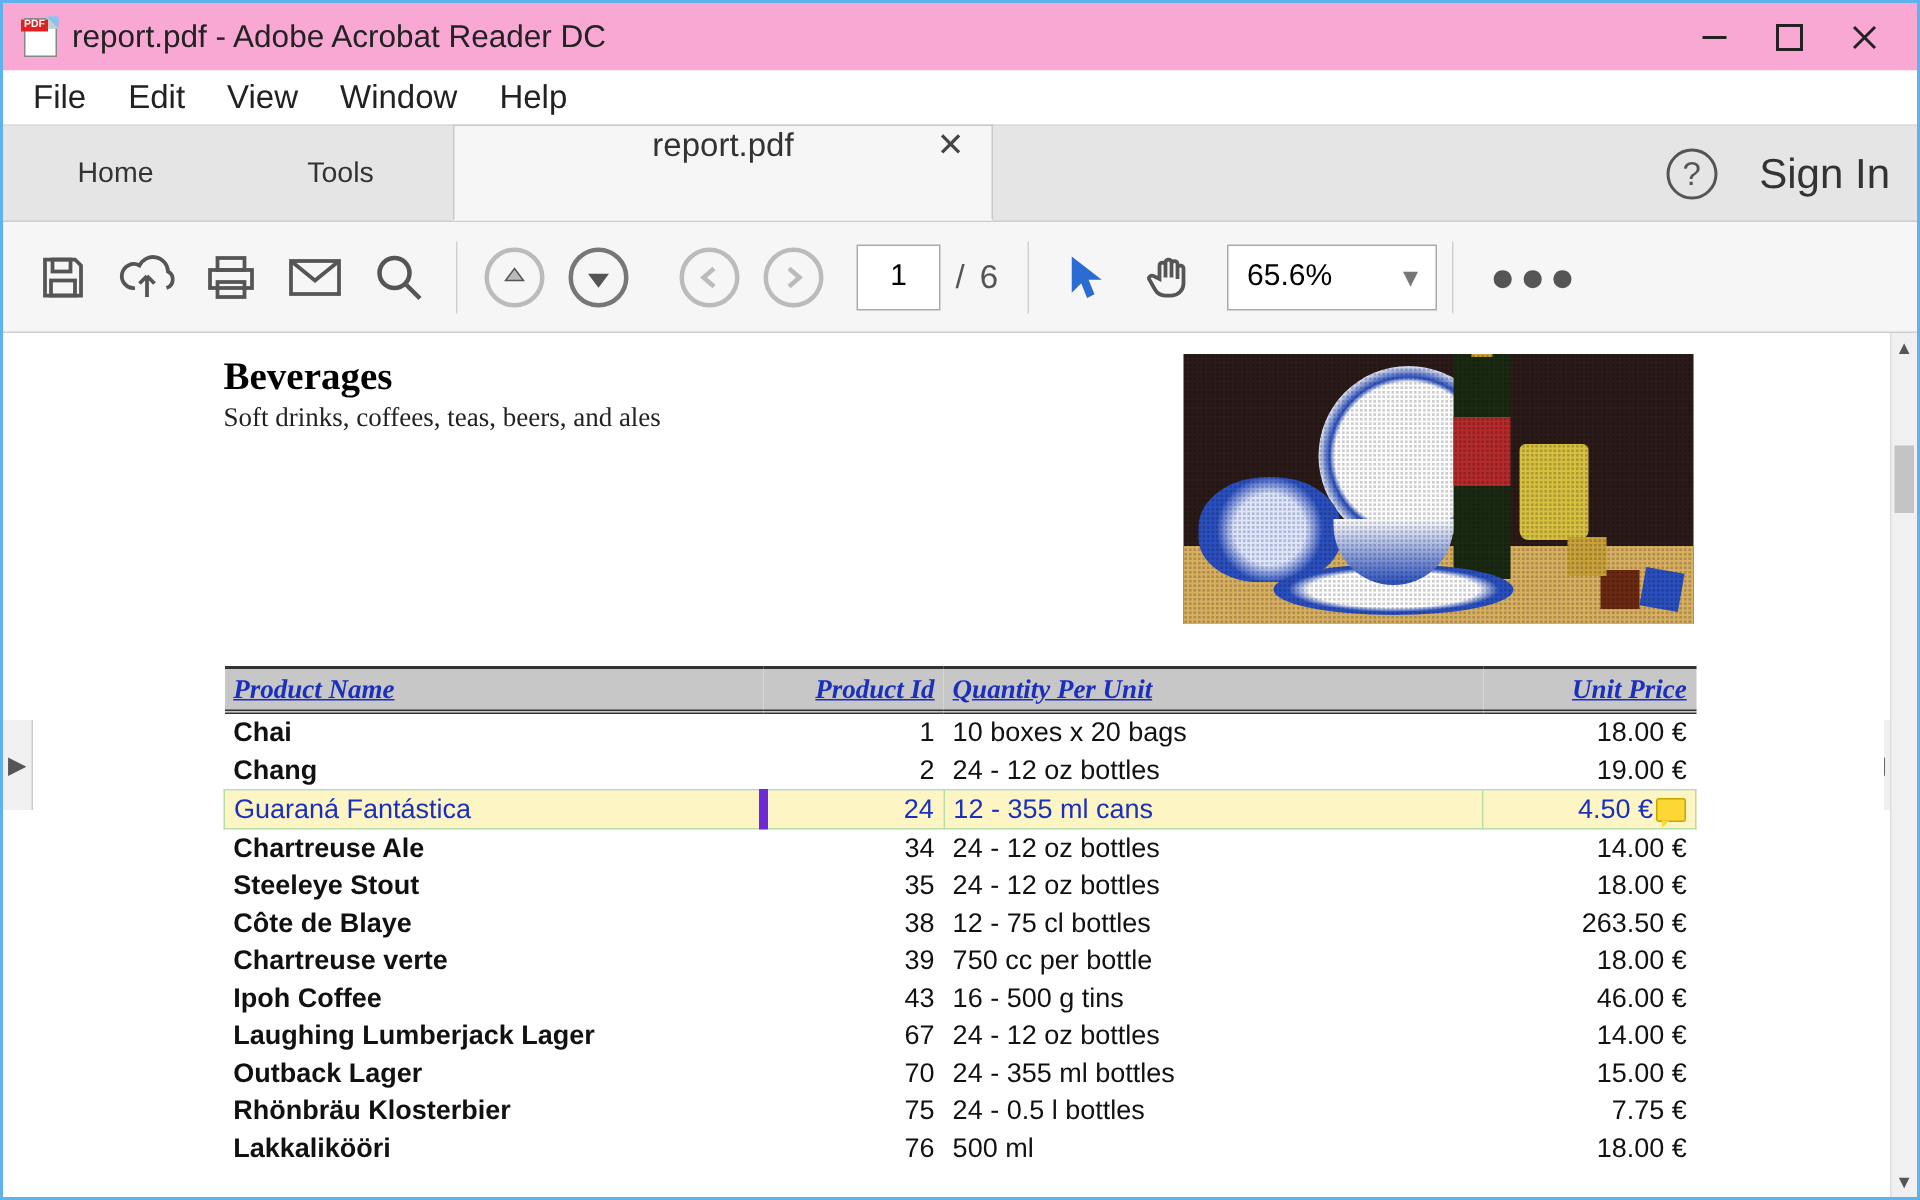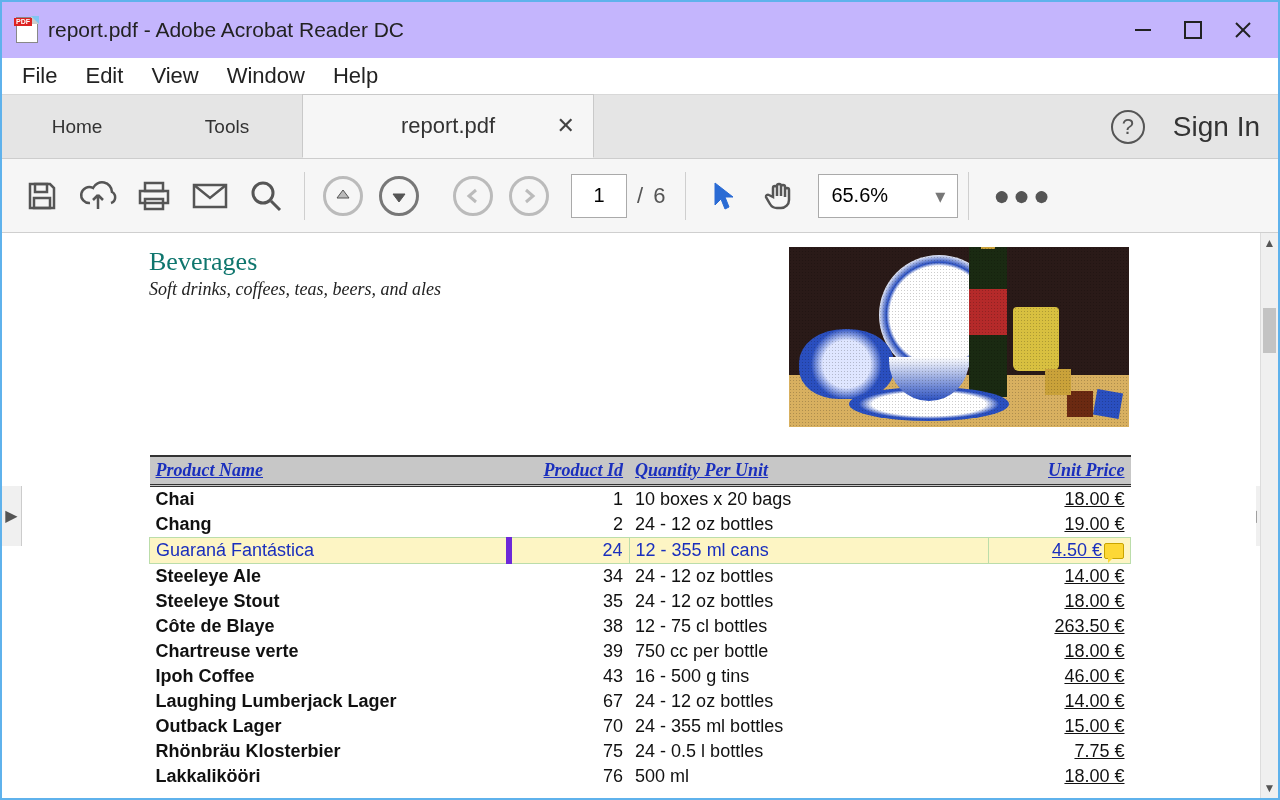--- a/index.html
+++ b/index.html
@@ -1,32 +1,32 @@
 <!DOCTYPE html>
 <html><head>
 <meta charset="utf-8">
 <style>
   * { box-sizing: border-box; }
   html, body { margin:0; padding:0; width:1280px; height:800px; overflow:hidden; font-family:"Segoe UI", Arial, sans-serif; background:#fff; }
   .window { width:1280px; height:800px; border:2px solid #5fb2ec; display:flex; flex-direction:column; }
   
-  .titlebar { height:56px; background:#c4b5fd; display:flex; align-items:center; padding:0 10px 0 14px; color:#222; font-size:21px; }
+  .titlebar { height:45px; background:#f9a8d4; display:flex; align-items:center; padding:0 10px 0 14px; color:#222; font-size:21px; }
   .pdf-file-icon { width:22px; height:26px; margin-right:10px; position:relative; }
   .pdf-file-icon .sheet { width:22px; height:26px; background:#fff; border:1px solid #888; position:absolute; }
   .pdf-file-icon .fold { position:absolute; right:-1px; top:-1px; width:0; height:0; border-top:8px solid #81c5f3; border-left:8px solid #ccc; }
   .pdf-file-icon .badge { position:absolute; left:-2px; top:1px; background:#d22; color:#fff; font-size:7px; font-weight:bold; padding:0 2px; line-height:8px; }
   .titlebar .spacer { flex:1; }
   .win-btn { width:50px; height:45px; display:flex; align-items:center; justify-content:center; color:#222; }
   
   .menubar { height:36px; background:#fff; display:flex; align-items:center; padding:0 6px; gap:0; font-size:22px; color:#222; }
   .menubar span { padding:4px 14px; }
   
   .tabstrip { height:65px; background:#e5e5e5; border-top:1px solid #d8d8d8; border-bottom:1px solid #cdcdcd; display:flex; align-items:stretch; }
   .tabstrip .nav-tab { width:150px; display:flex; align-items:center; justify-content:center; font-size:19px; color:#333; }
-  .tabstrip .doc-tab { width:292px; display:flex; align-items:center; justify-content:center; position:relative; background:#f6f6f6; border:1px solid #c9c9c9; border-bottom:1px solid #f6f6f6; margin-top:-1px; font-size:22px; color:#333; }
+  .tabstrip .doc-tab { width:360px; display:flex; align-items:flex-start; justify-content:center; position:relative; background:#f6f6f6; border:1px solid #c9c9c9; border-bottom:1px solid #f6f6f6; margin-top:-1px; font-size:22px; color:#333; }
   .tabstrip .doc-tab .close { position:absolute; right:18px; font-size:22px; color:#444; }
   .tabstrip .spacer { flex:1; }
   .tabstrip .right { display:flex; align-items:center; padding-right:18px; gap:28px; font-size:28px; color:#333; }
   .help-circle { width:34px;height:34px;border:2.5px solid #555;border-radius:50%; display:flex;align-items:center;justify-content:center;font-size:22px;color:#555; }
   
   .toolbar { height:74px; background:#f6f6f6; border-bottom:1px solid #cfcfcf; display:flex; align-items:center; padding:0 12px; gap:0; }
   .tool-icon { width:56px; height:56px; display:flex; align-items:center; justify-content:center; color:#555; stroke:#555; }
   .sep { width:1px; height:48px; background:#cfcfcf; margin:0 10px; }
   .circle-btn { width:40px;height:40px;border:3px solid #777;border-radius:50%;display:flex;align-items:center;justify-content:center;color:#555; }
   .circle-btn.disabled { border-color:#bbb; color:#bbb; }
@@ -41,22 +41,22 @@
   .side-handle { position:absolute; top:50%; transform:translateY(-50%); width:20px; height:60px; display:flex; align-items:center; justify-content:center; background:#f0f0f0; color:#555; font-size:16px; }
   .side-handle.left { left:0; border-right:1px solid #ccc; }
   .side-handle.right { right:18px; border-left:1px solid #ccc; }
   .page-area { flex:1; background:#fff; margin:0 22px 0 22px; position:relative; overflow:hidden; }
   .vscroll { position:absolute; right:0; top:0; width:18px; bottom:0; background:#f0f0f0; border-left:1px solid #ddd; }
   .vscroll .arrow { height:20px; display:flex; align-items:center; justify-content:center; color:#555; font-size:12px;}
   .vscroll .track { position:absolute; top:20px; bottom:20px; left:2px; right:2px; }
   .vscroll .thumb { position:absolute; top:55px; height:45px; left:0; right:0; background:#c3c3c3; }
   .page { width:990px; margin:14px auto 0; background:#fff; padding:0 4px; }
   .hdr-row { display:flex; justify-content:space-between; align-items:flex-start; }
-  .cat-title { color:#0f766e; font-family:Georgia, 'Times New Roman', serif; font-weight:normal; font-size:26px; }
-  .cat-sub { font-family:Georgia, 'Times New Roman', serif; font-style:italic; font-size:18px; color:#222; margin-top:2px; }
+  .cat-title { color:#000000; font-family:Georgia, 'Times New Roman', serif; font-weight:bold; font-size:26px; }
+  .cat-sub { font-family:Georgia, 'Times New Roman', serif; font-size:18px; color:#222; margin-top:2px; }
   .hero { width:340px; height:180px; margin-right:2px; position:relative; overflow:hidden; background:#2a1a18; }
   .hero::after{content:"";position:absolute;inset:0;background-image:radial-gradient(#0003 1px, transparent 1px);background-size:3px 3px;}
   .plate{position:absolute;width:120px;height:120px;border-radius:50%;background:radial-gradient(circle,#fff 58%, #2a4fbf 62%, #fff 72%, #2a4fbf 78%);left:90px;top:8px;}
   .bottle{position:absolute;width:38px;height:150px;left:180px;top:0;background:#1a2a12;}
   .bottle::before{content:"";position:absolute;top:-18px;left:12px;width:14px;height:20px;background:#caa23a;}
   .bottle::after{content:"";position:absolute;top:42px;left:0;width:38px;height:46px;background:#b52a2a;}
   .teapot{position:absolute;width:95px;height:70px;background:radial-gradient(circle,#dfe6ff 40%, #2a4fbf 60%);border-radius:48% 48% 42% 42%;left:10px;bottom:28px;}
   .saucer{position:absolute;width:160px;height:34px;border-radius:50%;background:radial-gradient(ellipse,#fff 50%, #2a4fbf 62%);left:60px;bottom:6px;}
   .cup{position:absolute;width:80px;height:44px;border-radius:0 0 40px 40px;background:linear-gradient(#fff, #2a4fbf);left:100px;bottom:26px;}
   .block{position:absolute;width:26px;height:26px;bottom:10px;background:#222;}
@@ -65,21 +65,21 @@
   .block.b3{right:58px;bottom:32px;background:#caa23a;}
   .mug{position:absolute;right:70px;top:60px;width:46px;height:64px;background:#d8c040;border-radius:4px 4px 6px 6px;}
   .tablecloth{position:absolute;left:0;right:0;bottom:0;height:52px;background:#d8b060;}
   
   .tbl { width:100%; margin-top:28px; border-collapse:collapse; font-family:Arial, sans-serif; font-size:18px; }
   .tbl thead th { background:#c7c7c7; color:#1a2fbd; font-style:italic; font-weight:bold; font-family:Georgia, serif; text-align:left; padding:3px 6px; border-top:2px solid #333; border-bottom:3px double #333; text-decoration:underline; }
   .tbl thead th.num, .tbl thead th.price { text-align:right; }
   .tbl td { padding:2px 6px; color:#111; font-weight:bold; }
   .tbl td.id { text-align:right; font-weight:normal; width:110px;}
   .tbl td.qty { font-weight:normal; }
-  .tbl td.price { text-align:right; font-weight:normal; width:130px;text-decoration:underline;}
+  .tbl td.price { text-align:right; font-weight:normal; width:130px;}
   .tbl tr.hl td { background:#fdf5c4; color:#1a2fbd; font-weight:normal; border:1px solid #bda; }
   .tbl tr.hl td.name { border-right:6px solid #6d28d9; }
   .comment-flag { display:inline-block; width:20px; height:16px; background:#fdd835; border:1px solid #c9a400; border-radius:2px; position:relative; vertical-align:middle; margin-left:2px;}
   .comment-flag::after{content:"";position:absolute;bottom:-5px;left:3px;width:0;height:0;border-top:5px solid #fdd835;border-right:5px solid transparent;}
   .name-col{width:330px;}
   .qty-col{width:330px;}
 </style>
 </head>
 <body>
 
@@ -280,21 +280,21 @@
                 <td class="qty">24 - 12 oz bottles</td>
                 <td class="price">19.00 €</td>
               </tr>
               <tr class="hl">
                 <td class="name">Guaraná Fantástica</td>
                 <td class="id">24</td>
                 <td class="qty">12 - 355 ml cans</td>
                 <td class="price">4.50 €<span class="comment-flag"></span></td>
               </tr>
               <tr>
-                <td class="name">Steeleye Ale</td>
+                <td class="name">Chartreuse Ale</td>
                 <td class="id">34</td>
                 <td class="qty">24 - 12 oz bottles</td>
                 <td class="price">14.00 €</td>
               </tr>
               <tr>
                 <td class="name">Steeleye Stout</td>
                 <td class="id">35</td>
                 <td class="qty">24 - 12 oz bottles</td>
                 <td class="price">18.00 €</td>
               </tr>

